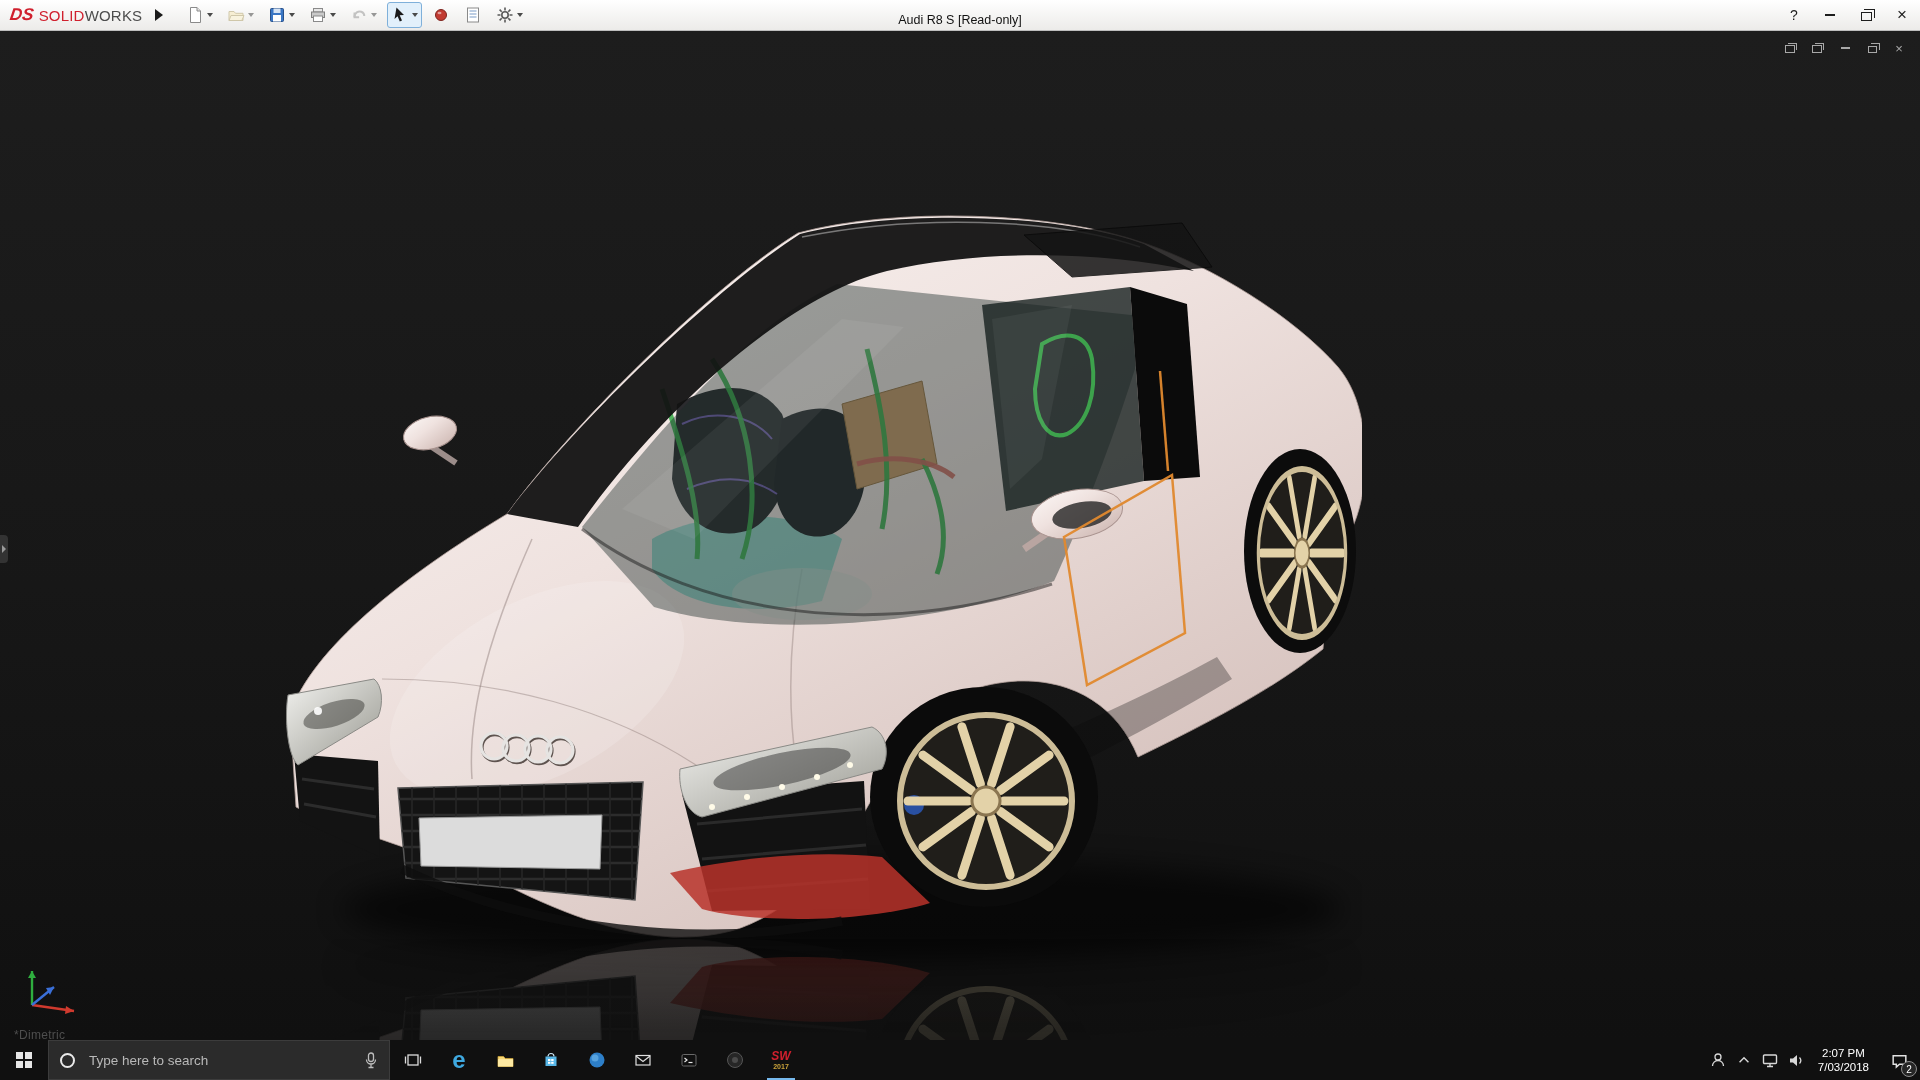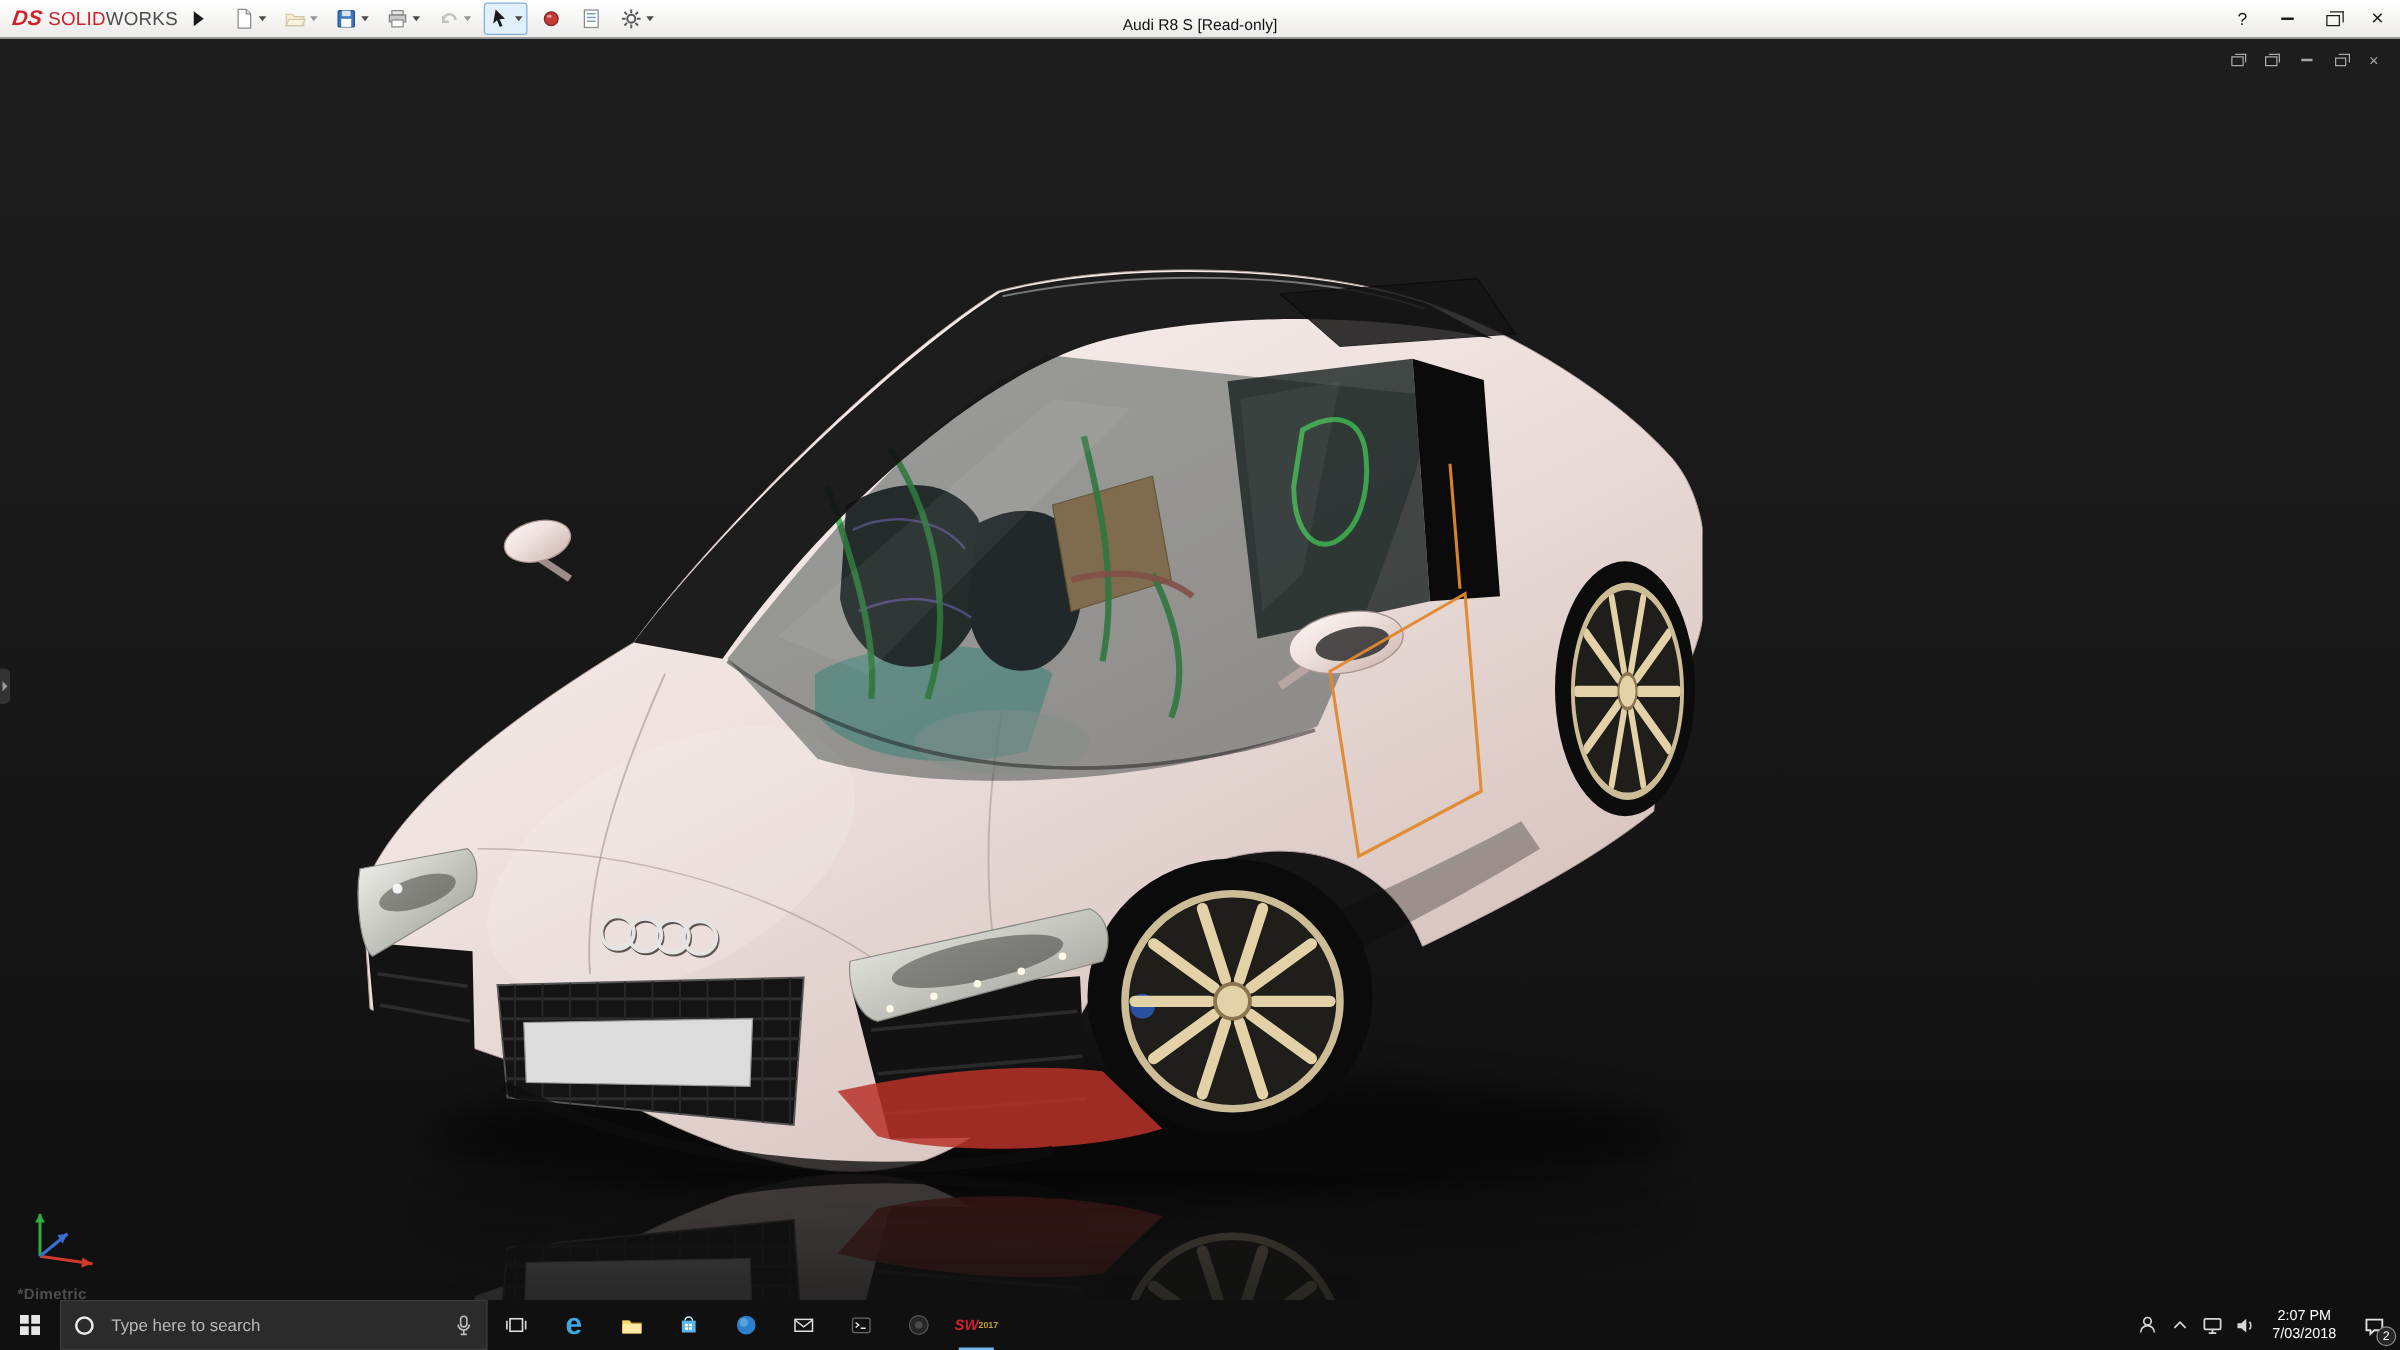--- a/index.html
+++ b/index.html
@@ -33,35 +33,35 @@
   .pair{position:relative;width:12px;height:10px}
   .pair::before{content:'';position:absolute;top:0;right:0;width:8px;height:6px;border:1.2px solid #a8a8a8;border-bottom:none;border-left:none}
   .pair::after{content:'';position:absolute;bottom:0;left:0;width:8px;height:6px;border:1.2px solid #a8a8a8;background:transparent}
   .gbar{width:9px;height:1.6px;background:#a8a8a8}
   .grestore{position:relative;width:9px;height:7px;border:1.2px solid #a8a8a8;margin-top:2px}
   .grestore::before{content:'';position:absolute;top:-3.4px;left:2px;width:8px;height:6px;border:1.2px solid #a8a8a8;border-bottom:none;border-left:none}
   .panel-tab{position:absolute;left:0;top:504px;width:8px;height:28px;background:#333;border-radius:0 4px 4px 0;display:flex;align-items:center;justify-content:center}
   .panel-tab span{width:0;height:0;border-top:4px solid transparent;border-bottom:4px solid transparent;border-left:4px solid #9a9a9a}
   .car{position:absolute;left:282px;top:178px;width:1080px;height:920px}
   .triad{position:absolute;left:18px;top:918px;width:70px;height:70px}
-  .orient-label{position:absolute;left:14px;bottom:-2px;font-size:12px;font-weight:bold;color:#4e4e4e;letter-spacing:.3px}
+  .orient-label{position:absolute;left:14px;bottom:-2px;font-size:12px;font-weight:normal;color:#4e4e4e;letter-spacing:.3px}
 
   
   .taskbar{position:absolute;bottom:0;left:0;right:0;height:40px;background:#101010;display:flex;align-items:stretch;z-index:60}
   .start-btn{width:48px;display:flex;align-items:center;justify-content:center}
   .win-logo{display:grid;grid-template-columns:7px 7px;grid-template-rows:7px 7px;gap:1.6px}
   .win-logo span{background:#e6e6e6}
   .search-box{width:342px;background:#2b2b2b;border:1px solid #3c3c3c;display:flex;align-items:center;gap:14px;padding:0 11px}
   .cortana-ring{width:15px;height:15px;border:2px solid #eaeaea;border-radius:50%;flex:none}
   .search-input{flex:1;background:transparent;border:none;outline:none;color:#c3c3c3;font-size:13.5px;font-family:inherit}
   .search-input::placeholder{color:#b9b9b9}
   .tb-icon{width:46px;display:flex;align-items:center;justify-content:center;position:relative}
   .tb-icon.running::after{content:'';position:absolute;bottom:0;left:9px;right:9px;height:2px;background:#76b9ed}
   .edge-e{font-size:24px;font-weight:bold;color:#3fa9e0;line-height:1}
-  .sw-tile{display:flex;flex-direction:row;align-items:center;line-height:1}
+  .sw-tile{display:flex;flex-direction:column;align-items:center;line-height:1}
   .sw-top{color:#d0202e;font-weight:bold;font-size:12px;font-style:italic}
   .sw-year{color:#caa23a;font-size:7px;font-weight:bold;margin-top:1px}
   .systray{margin-left:auto;display:flex;align-items:center}
   .tray-icon{width:26px;height:40px;display:flex;align-items:center;justify-content:center}
   .clock{padding:0 9px;color:#fff;font-size:11.5px;line-height:14px;text-align:center}
   .action-center{width:42px;height:40px;display:flex;align-items:center;justify-content:center;position:relative}
   .badge{position:absolute;bottom:3px;right:3px;min-width:16px;height:16px;padding:0 3px;border-radius:9px;background:#262626;border:1px solid #8d8d8d;color:#fff;font-size:10px;display:flex;align-items:center;justify-content:center}
 </style>
 </head>
 <body>

